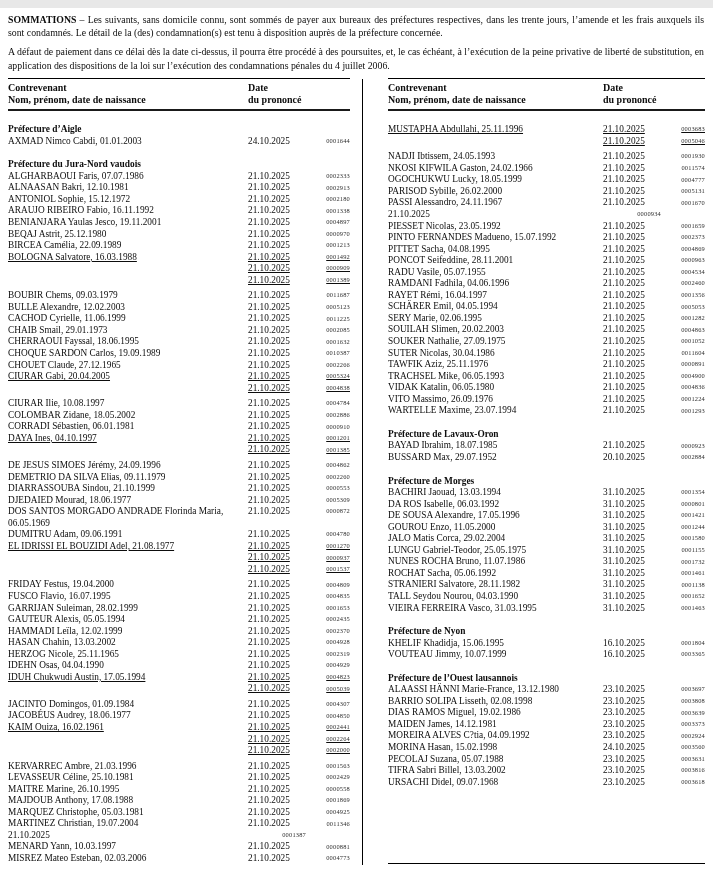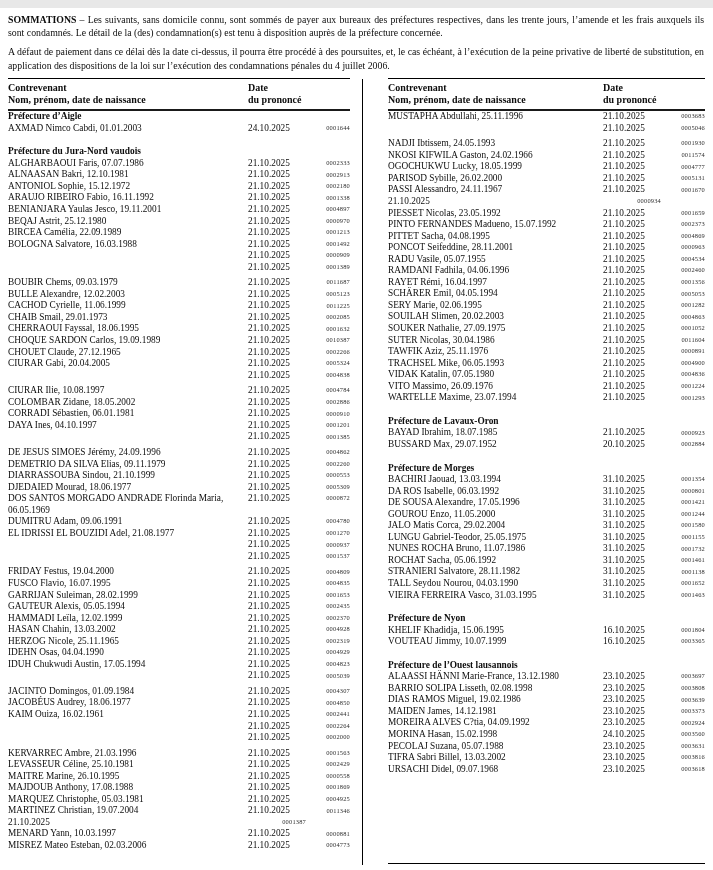--- a/index.html
+++ b/index.html
@@ -8,25 +8,25 @@
   .intro{position:absolute;left:8px;right:9px;top:5px;}
   .para{margin:0 0 6px 0;font-size:9.8px;line-height:13.2px;text-align:justify;}
   .lead{font-weight:bold;}
   .col{position:absolute;top:70px;}
   .col-left{left:8px;width:342px;}
   .col-right{left:388px;width:317px;}
   .thead{border-top:1.4px solid #000;border-bottom:2.2px solid #1a1a1a;
          padding:3px 0 4px 0;display:flex;font-weight:bold;font-size:10px;line-height:11.6px;}
   .th-c1{flex:1;}
   .th-c2{width:102px;}
-  .rows{padding-top:0;}
+  .rows{padding-top:13px;}
   .sec-title{font-weight:bold;font-size:9.4px;line-height:11.55px;margin-top:12px;}
   .rows .sec-title:first-child{margin-top:0;}
   .entry{margin:0;}
-  .entry.multi{margin-bottom:4px;}
+  .entry.multi{margin-bottom:4px;text-decoration:underline;}
   .row{display:grid;grid-template-columns:1fr 58px 44px;font-size:9.3px;line-height:11.55px;}
   .c-name{padding-right:4px;}
   .c-date{white-space:nowrap;}
   .c-id{font-size:6.4px;line-height:8.5px;padding-top:1.2px;text-align:right;color:#2e2e2e;
         letter-spacing:0.2px;font-family:"Liberation Serif","DejaVu Serif",serif;}
   .vdivider{position:absolute;left:362px;top:71px;height:786px;width:1px;background:#000;}
   .bottom-rule{position:absolute;left:388px;width:317px;top:855px;border-top:1.4px solid #000;height:0;}
 </style>
 </head>
 <body>
@@ -601,21 +601,21 @@
         </div>
         <div class="entry">
           <div class="row">
             <span class="c-name">TRACHSEL Mike, 06.05.1993</span>
             <span class="c-date">21.10.2025</span>
             <span class="c-id">0004900</span>
           </div>
         </div>
         <div class="entry">
           <div class="row">
-            <span class="c-name">VIDAK Katalin, 07.05.1980</span>
+            <span class="c-name">VIDAK Katalin, 06.05.1980</span>
             <span class="c-date">21.10.2025</span>
             <span class="c-id">0004836</span>
           </div>
         </div>
         <div class="entry">
           <div class="row">
             <span class="c-name">VITO Massimo, 26.09.1976</span>
             <span class="c-date">21.10.2025</span>
             <span class="c-id">0001224</span>
           </div>

